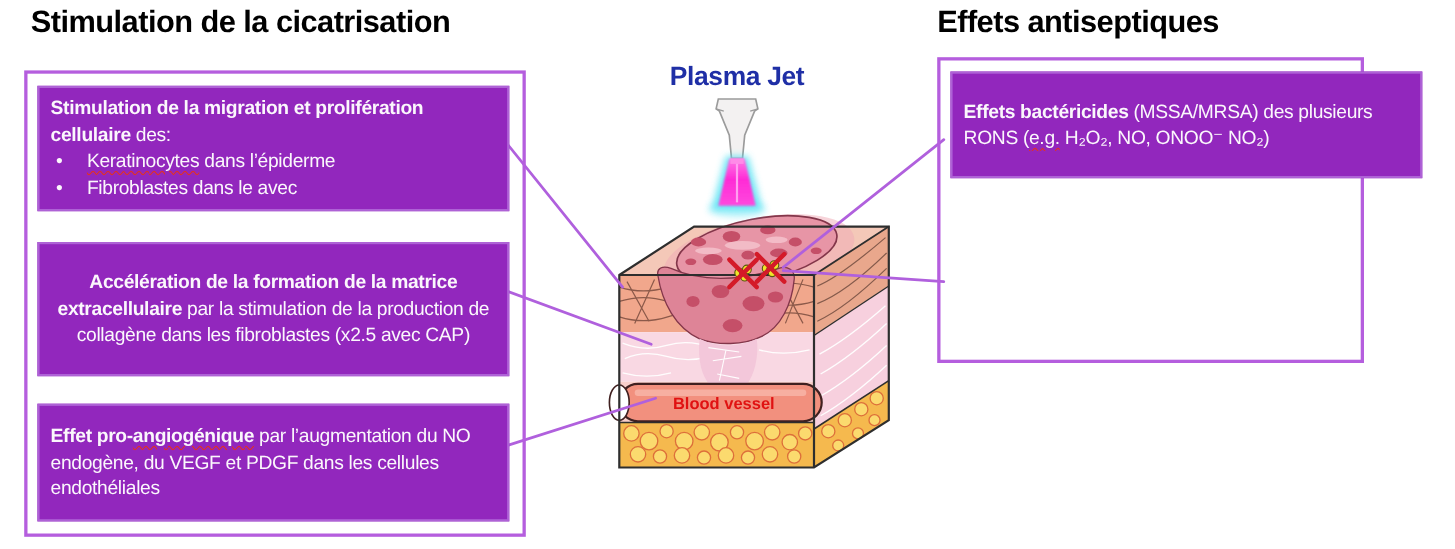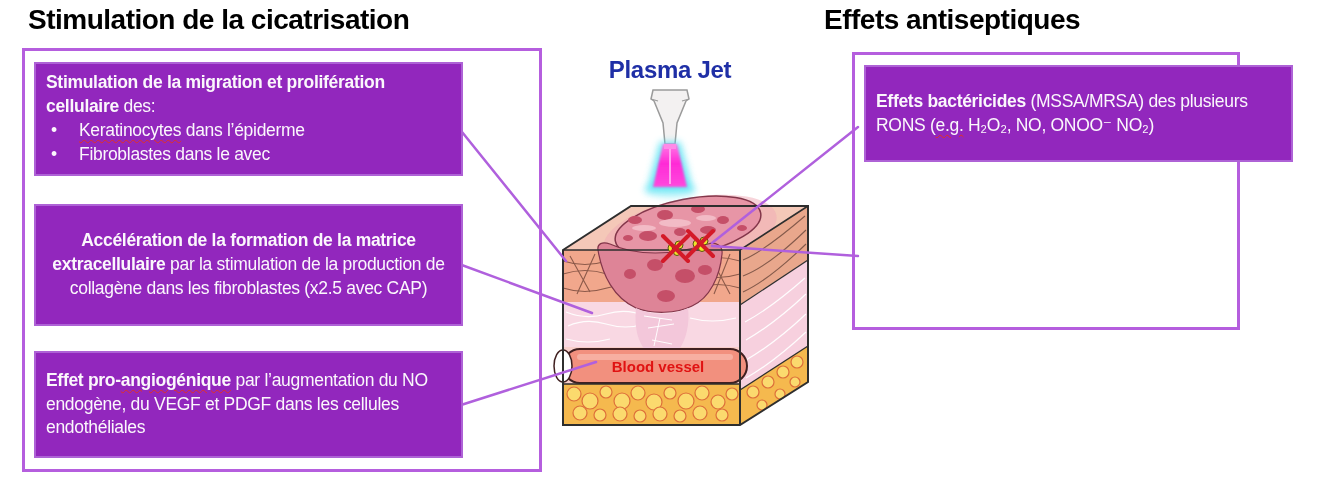--- a/index.html
+++ b/index.html
@@ -5,25 +5,25 @@
   html,body{margin:0;padding:0;background:#fff;}
   .canvas{
     position:relative;width:1323px;height:499px;background:#ffffff;overflow:hidden;
     font-family:"Liberation Sans","DejaVu Sans",sans-serif;
   }
   .big-title{
     position:absolute;top:4px;font-size:28px;font-weight:700;letter-spacing:-0.5px;
     color:#000000;white-space:nowrap;
   }
   .title-left{left:28px;}
-  .title-right{left:824px;}
+  .title-right{left:852px;}
   .panel{
     position:absolute;border:3px solid #b55ede;box-sizing:border-box;background:transparent;z-index:2;
   }
-  .panel-left{left:22px;top:48px;width:520px;height:424px;}
+  .panel-left{left:22px;top:64px;width:456px;height:424px;}
   .panel-right{left:852px;top:52px;width:388px;height:278px;}
   .pbox{
     position:absolute;left:9px;width:429px;box-sizing:border-box;
     background:#9227bd;border:2px solid #ae62d6;color:#fbf7fc;
     font-size:17.5px;line-height:1.36;letter-spacing:-0.3px;
     display:flex;flex-direction:column;justify-content:center;
     padding:6px 10px;
   }
   .pbox b{font-weight:700;}
   .pbox p{margin:0;}

